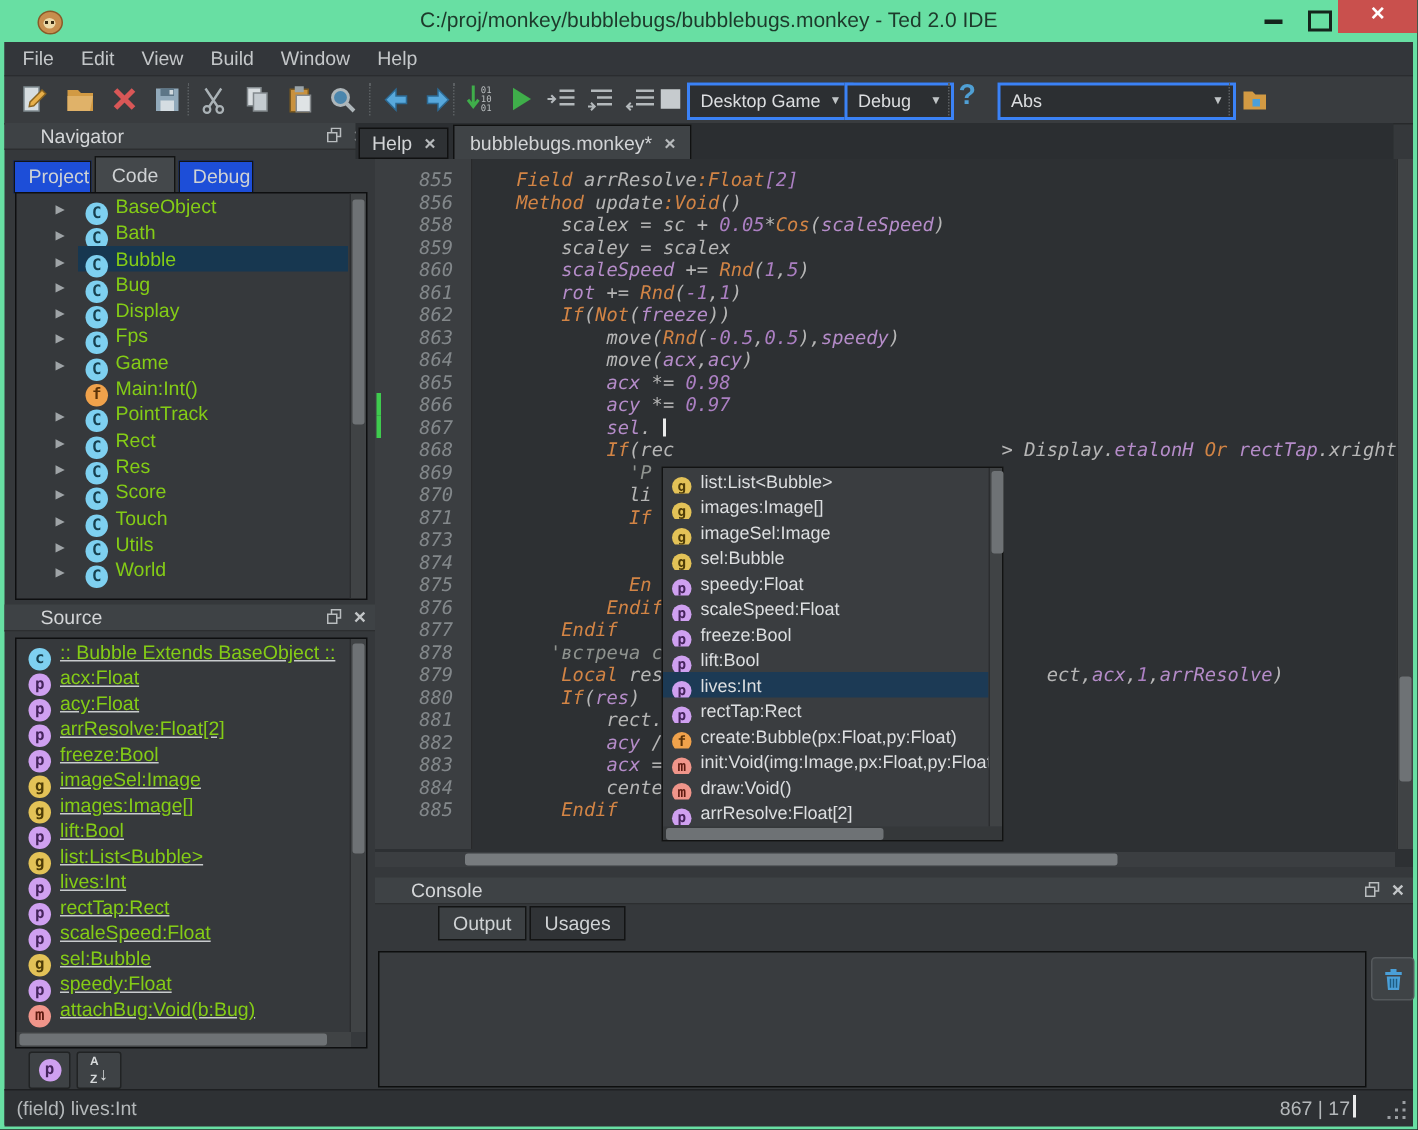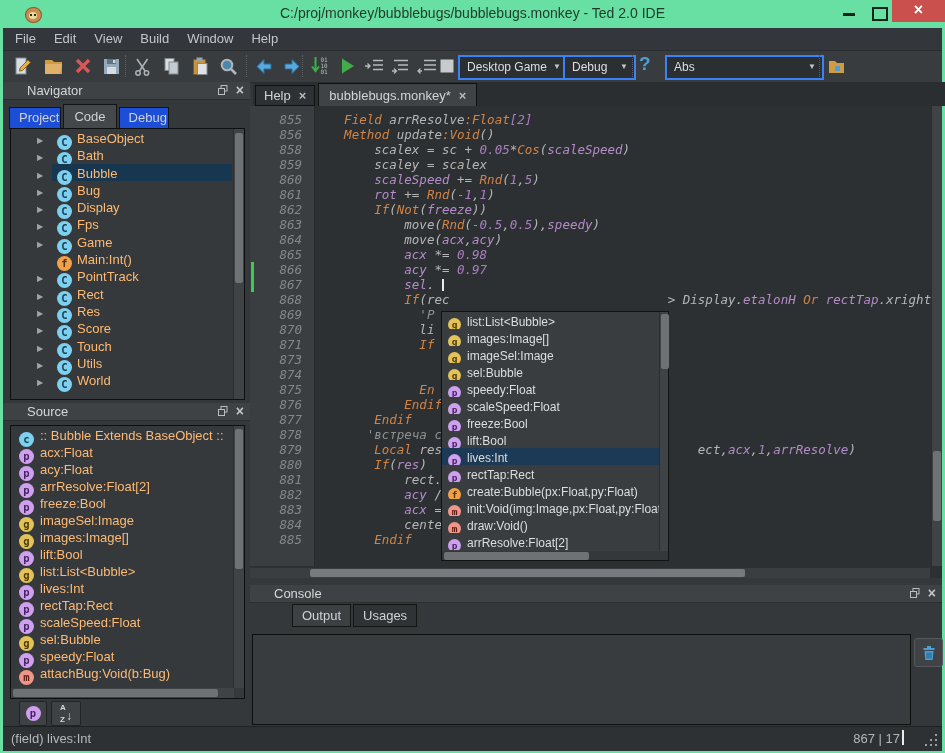--- a/index.html
+++ b/index.html
@@ -38,29 +38,29 @@
   .trow{position:relative;height:17.3px;line-height:17.3px;white-space:nowrap;cursor:pointer;}
   .trow .selbg{position:absolute;left:41px;right:12px;top:0;bottom:0;background:#173750;}
   .trow>*{position:relative;}
   .arrow{display:inline-block;width:20px;margin-left:26px;font-size:8px;color:#9fa4a7;text-align:left;}
   .ic{display:inline-block;width:15px;height:15px;border-radius:50%;text-align:center;line-height:15px;font-size:10.5px;font-weight:bold;font-family:"DejaVu Sans Mono",monospace;vertical-align:-3px;}
   .ic-c{background:#7ed0f0;color:#17404f;}
   .ic-f{background:#f0a24b;color:#5a3208;}
   .ic-p{background:#cfa0f0;color:#45245c;}
   .ic-g{background:#e3c257;color:#4f3d08;}
   .ic-m{background:#f0958a;color:#5c190f;}
-  .tlab{font-size:13px;color:#fdba74;margin-left:5px;}
+  .tlab{font-size:13px;color:#84cc16;margin-left:5px;}
   .srow{position:relative;height:17px;line-height:17px;white-space:nowrap;padding-left:8px;cursor:pointer;}
   .srow .tlab{margin-left:6px;}
   .vsb{position:absolute;width:10px;background:#404345;border-left:1px solid #2b2d2f;}
   .vsb .thumb{position:absolute;left:1px;width:8px;background:#6e7275;border-radius:2px;}
   .hsb{position:absolute;height:10px;background:#404345;}
   .hsb .thumb{position:absolute;top:1px;height:8px;background:#6e7275;border-radius:2px;}
   
-  .edtabs{position:absolute;left:250px;top:54px;width:692px;height:24px;background:#2b2e31;}
+  .edtabs{position:absolute;left:234px;top:54px;width:692px;height:24px;background:#2b2e31;}
   .edtabs .tab{display:inline-block;border:1px solid #101111;background:#2e3134;color:#d2d4d6;font-size:13px;padding:2px 8px;margin:3px 1px 0 2px;cursor:pointer;}
   .edtabs .tab.active{background:#3f4346;padding:4px 10px;margin-top:0;}
   .edtabs .tclose{margin-left:8px;color:#b6b9bb;font-weight:bold;cursor:pointer;}
   .editor{position:absolute;left:247px;top:78px;width:692px;height:472px;background:#2d3033;overflow:hidden;}
   .gutter{position:absolute;left:0;top:0;bottom:12px;width:64px;background:#3b3e41;border-right:1px solid #28292b;}
   #lines{position:absolute;left:0;top:6px;right:28px;font-style:italic;}
   .eline{position:relative;height:15px;line-height:15px;white-space:pre;font-family:"DejaVu Sans Mono",monospace;font-size:12.5px;}
   .lnum{display:inline-block;width:52px;padding-right:12px;text-align:right;color:#83888b;}
   .mark{position:absolute;left:1px;top:0;width:3px;height:15px;background:#3fcb4e;}
   .ecode{color:#b6b6b6;}
@@ -278,21 +278,21 @@
       <span class="pticons">
         <span class="float-ic">
             <svg width="10" height="10" viewBox="0 0 10 10">
               <rect x="3" y="0.5" width="6" height="5.5" fill="none" stroke="#b9bdbf"></rect>
               <rect x="0.5" y="3.5" width="6" height="6" fill="#3e4245" stroke="#b9bdbf"></rect>
             </svg>
           </span>
         <span class="close-ic">×</span>
       </span>
     </div>
-    <div class="listbox" id="source-list" style="left:7px;top:397px;width:233px;height:272px;">
+    <div class="listbox" id="source-list" style="left:7px;top:397px;width:233px;height:272px;text-decoration:underline;">
 
     <div class="srow"><span class="ic ic-c">c</span><span class="tlab">:: Bubble Extends BaseObject ::</span></div>
         <div class="srow"><span class="ic ic-p">p</span><span class="tlab">acx:Float</span></div>
         <div class="srow"><span class="ic ic-p">p</span><span class="tlab">acy:Float</span></div>
         <div class="srow"><span class="ic ic-p">p</span><span class="tlab">arrResolve:Float[2]</span></div>
         <div class="srow"><span class="ic ic-p">p</span><span class="tlab">freeze:Bool</span></div>
         <div class="srow"><span class="ic ic-g">g</span><span class="tlab">imageSel:Image</span></div>
         <div class="srow"><span class="ic ic-g">g</span><span class="tlab">images:Image[]</span></div>
         <div class="srow"><span class="ic ic-p">p</span><span class="tlab">lift:Bool</span></div>
         <div class="srow"><span class="ic ic-g">g</span><span class="tlab">list:List&lt;Bubble&gt;</span></div>

